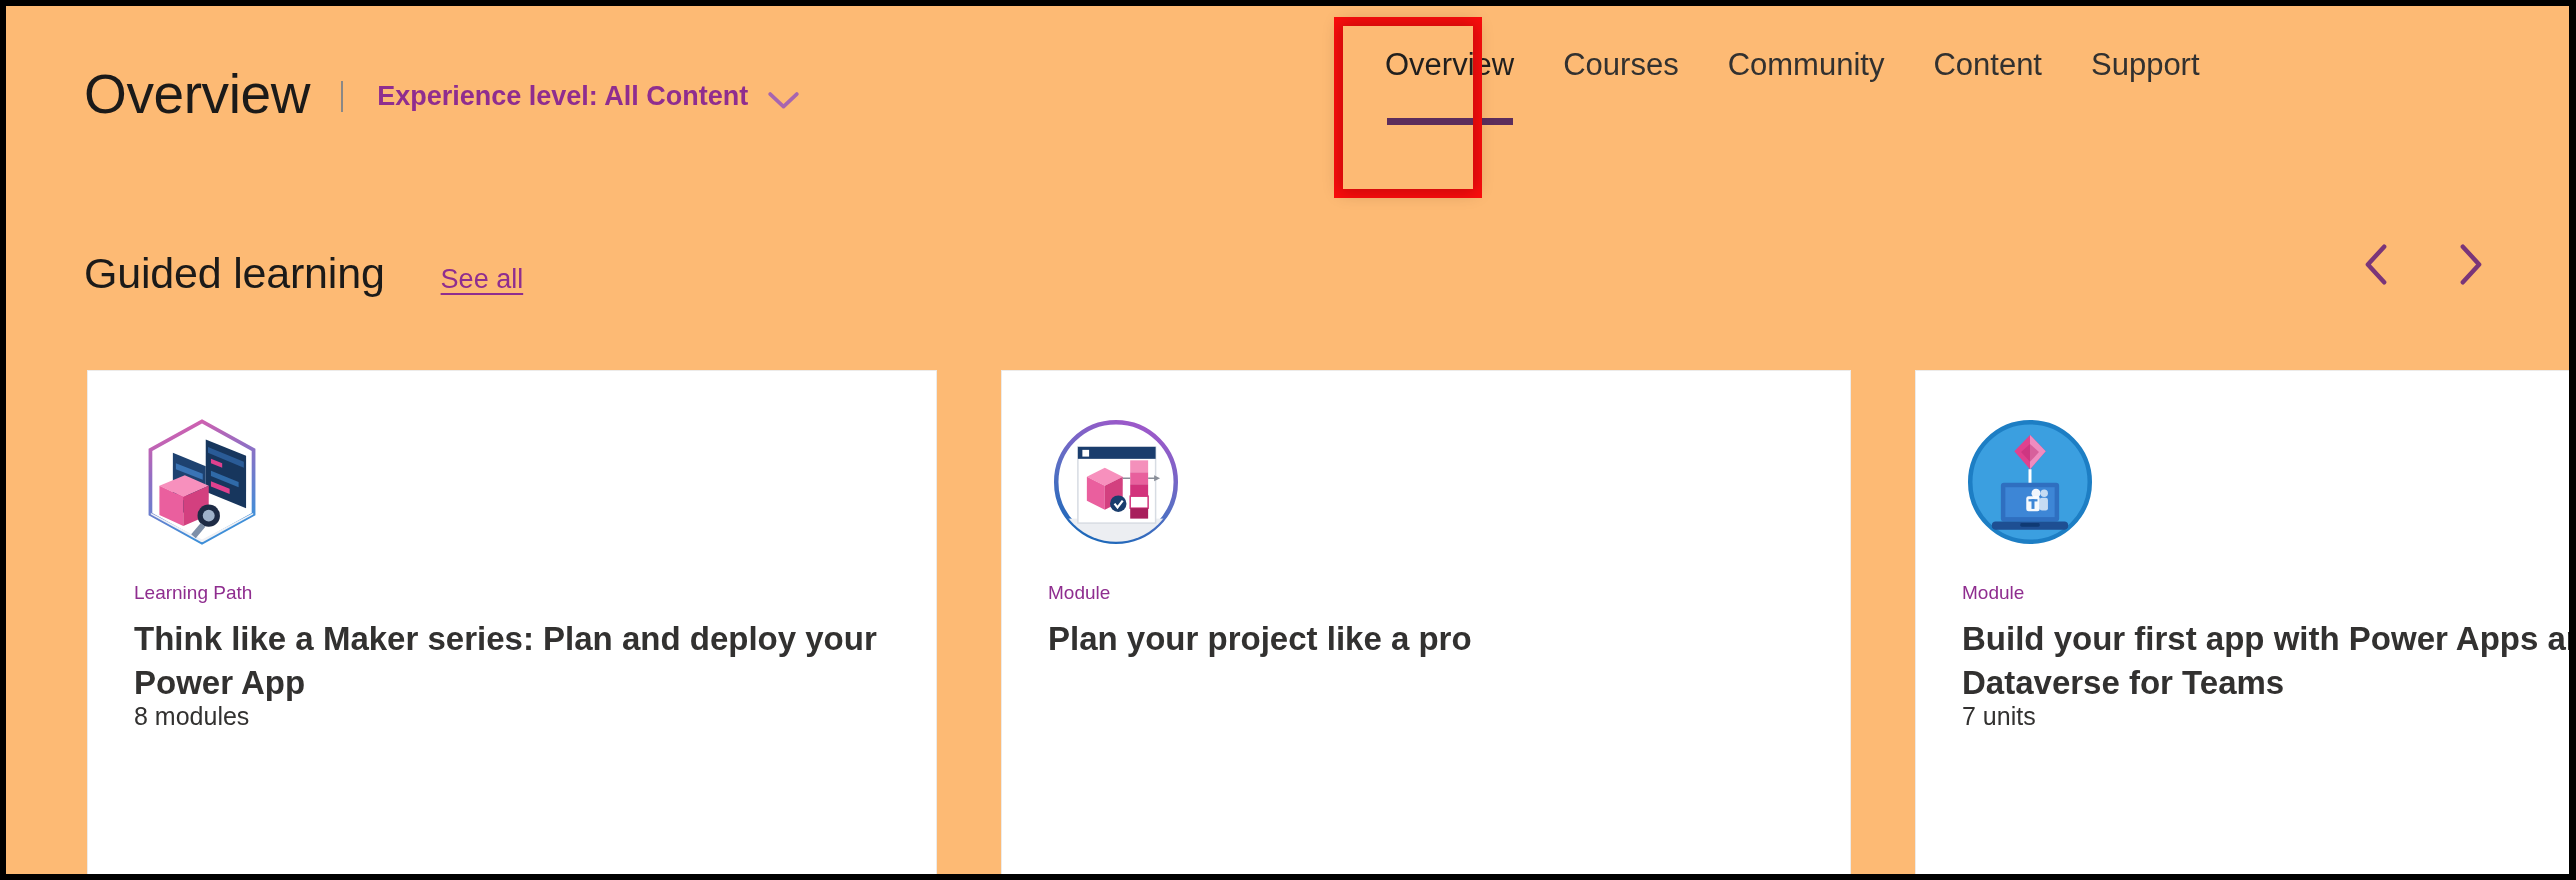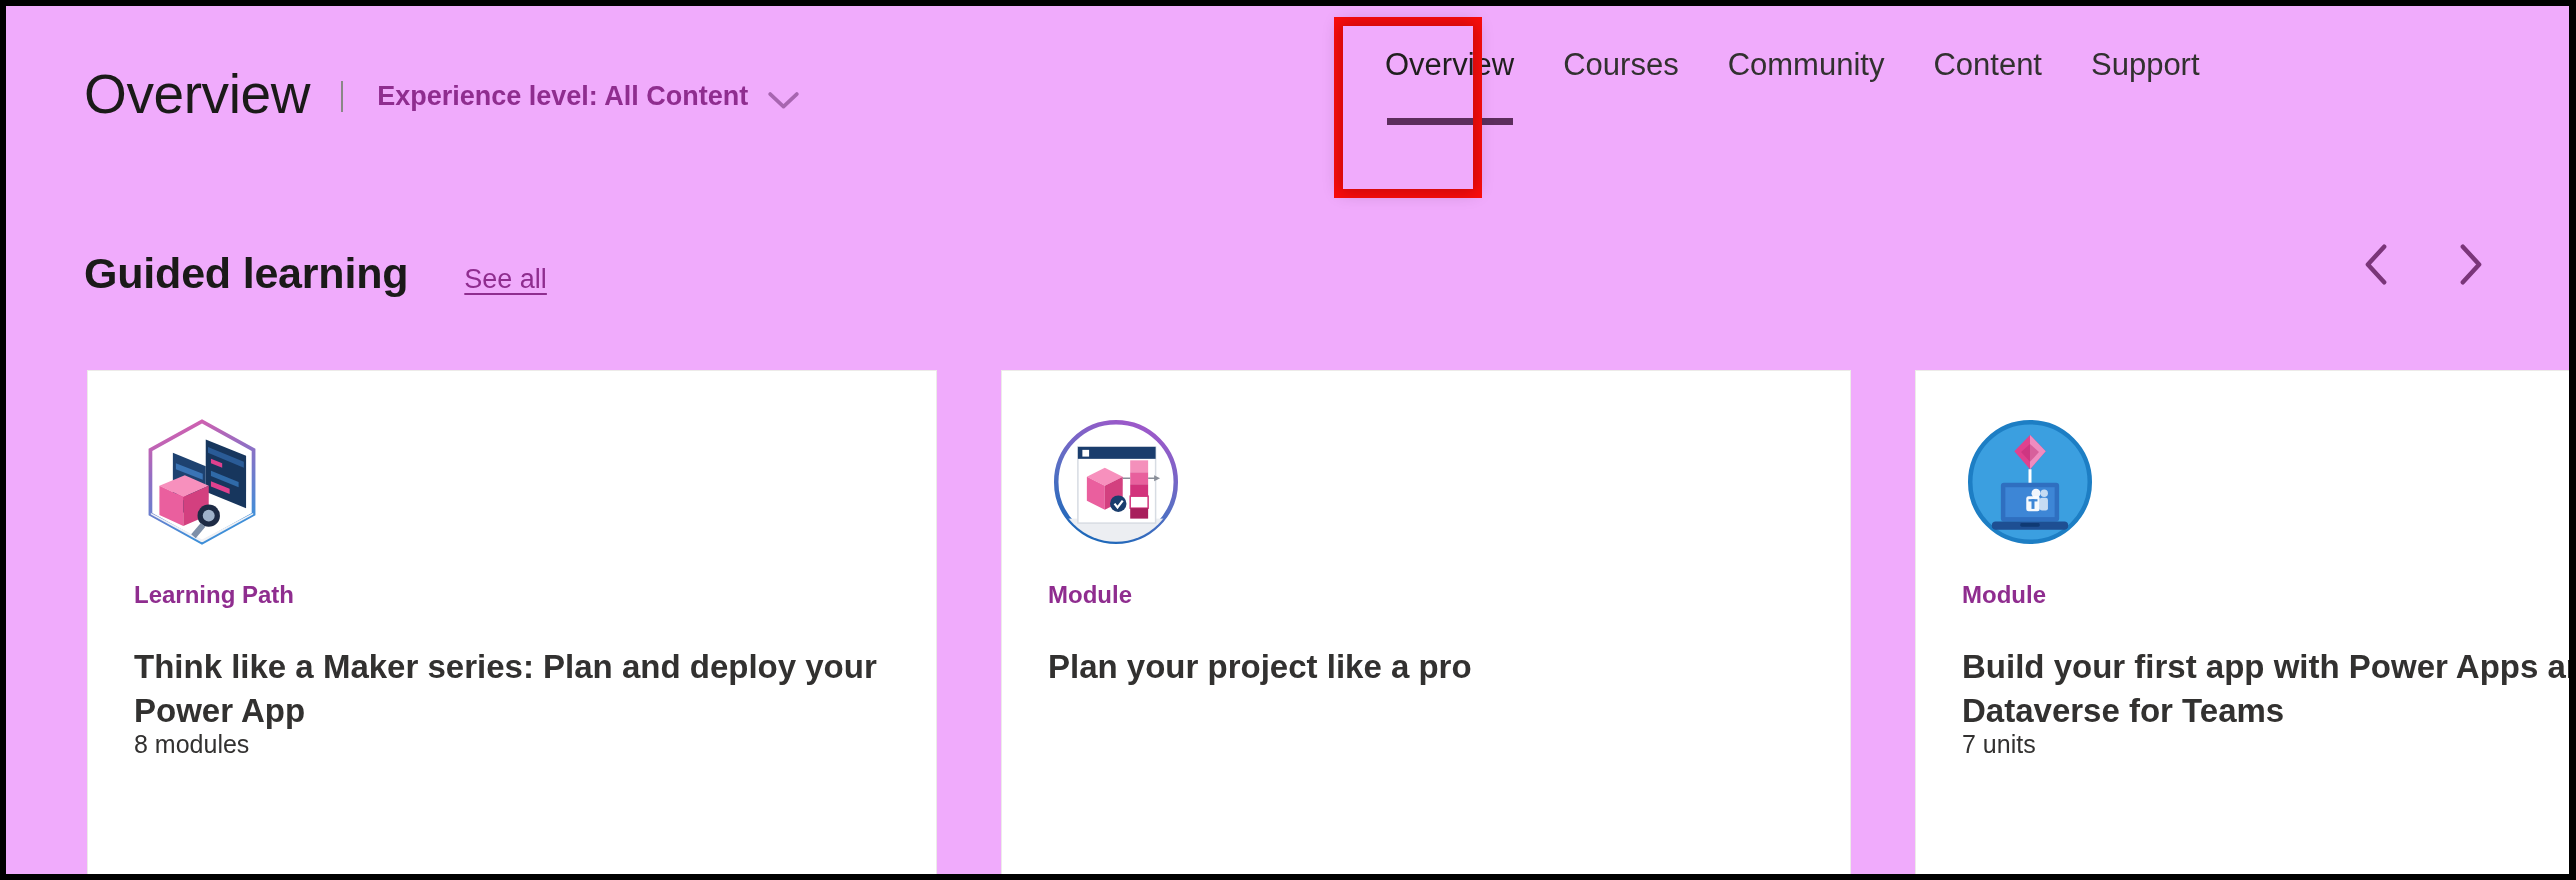--- a/index.html
+++ b/index.html
@@ -17,21 +17,21 @@
     position: absolute;
     inset: 0;
     background: #000000;
     padding: 6px 6.7px 6px 6px;
   }
 
   #page {
     position: relative;
     width: 100%;
     height: 100%;
-    background: #f0abfc;
+    background: #fdba74;
     overflow: hidden;
   }
 
   
   #header {
     position: absolute;
     left: 0; top: 0;
     width: 100%;
     height: 186px;
   }
@@ -141,21 +141,21 @@
     position: absolute;
     left: 78px;
     top: 246px;
     right: 78px;
     display: flex;
     align-items: baseline;
   }
 
   #section-title {
     font-size: 43px;
-    font-weight: 700;
+    font-weight: 400;
     color: #1b1a19;
     line-height: 1;
     letter-spacing: -0.2px;
   }
 
   #see-all-link {
     margin-left: 56px;
     font-size: 27px;
     color: #8f2d8f;
     text-decoration: underline;
@@ -205,25 +205,25 @@
   }
 
   .card-icon {
     width: 136px;
     height: 136px;
     margin-bottom: 33px;
     position: relative;
   }
 
   .card-type {
-    font-size: 24px;
-    font-weight: 700;
+    font-size: 19px;
+    font-weight: 400;
     color: #8f2d8f;
     line-height: 1;
-    margin-bottom: 38px;
+    margin-bottom: 15px;
   }
 
   .card-title {
     font-size: 33px;
     font-weight: 600;
     color: #323130;
     line-height: 1.32;
     white-space: pre-wrap;
   }
 

